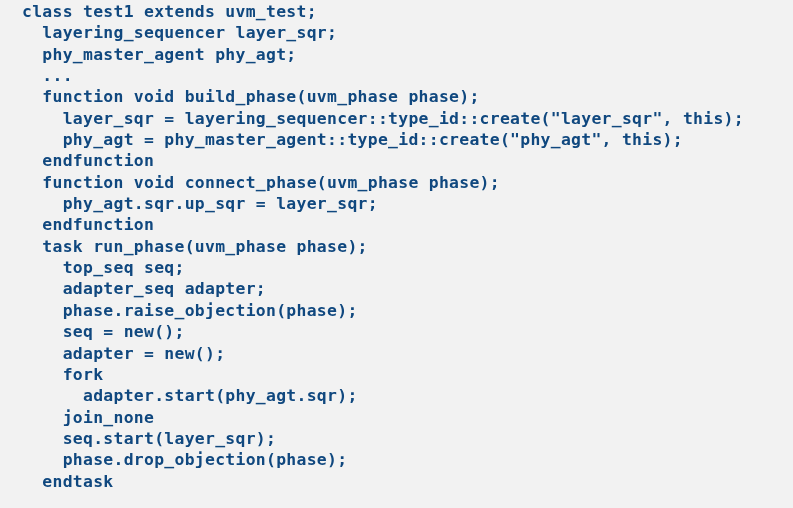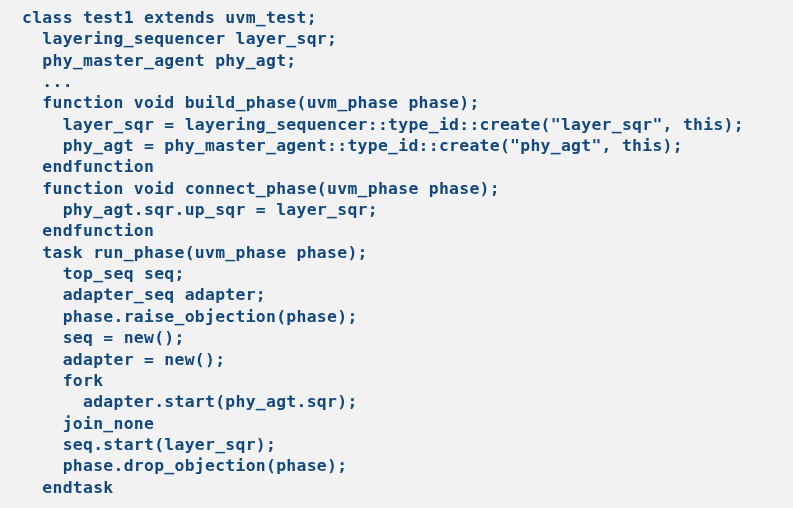--- a/index.html
+++ b/index.html
@@ -16,21 +16,21 @@
     width: 793px;
     height: 508px;
     background: #f2f2f2;
     overflow: hidden;
     box-sizing: border-box;
     padding: 0;
   }
   .code-block {
     position: absolute;
     left: 22px;
-    top: 7px;
+    top: 1px;
     margin: 0;
     padding: 0;
     font-family: "DejaVu Sans Mono", "Liberation Mono", monospace;
     font-size: 16.4px;
     font-weight: bold;
     line-height: 21.35px;
     color: #10487f;
     letter-spacing: 0.30px;
     white-space: pre;
     -webkit-font-smoothing: none;

